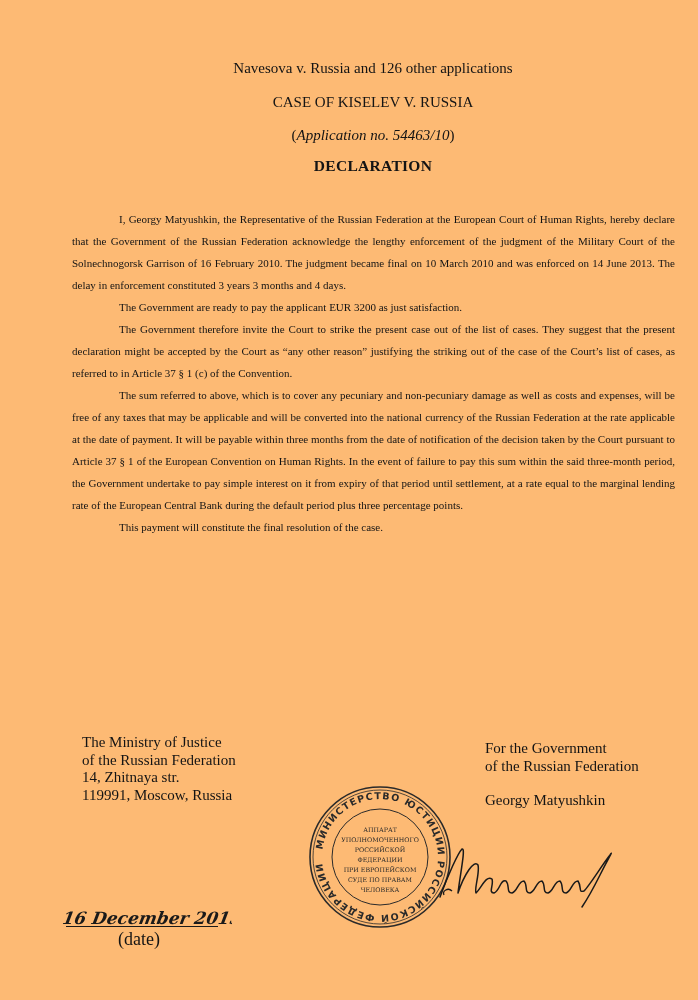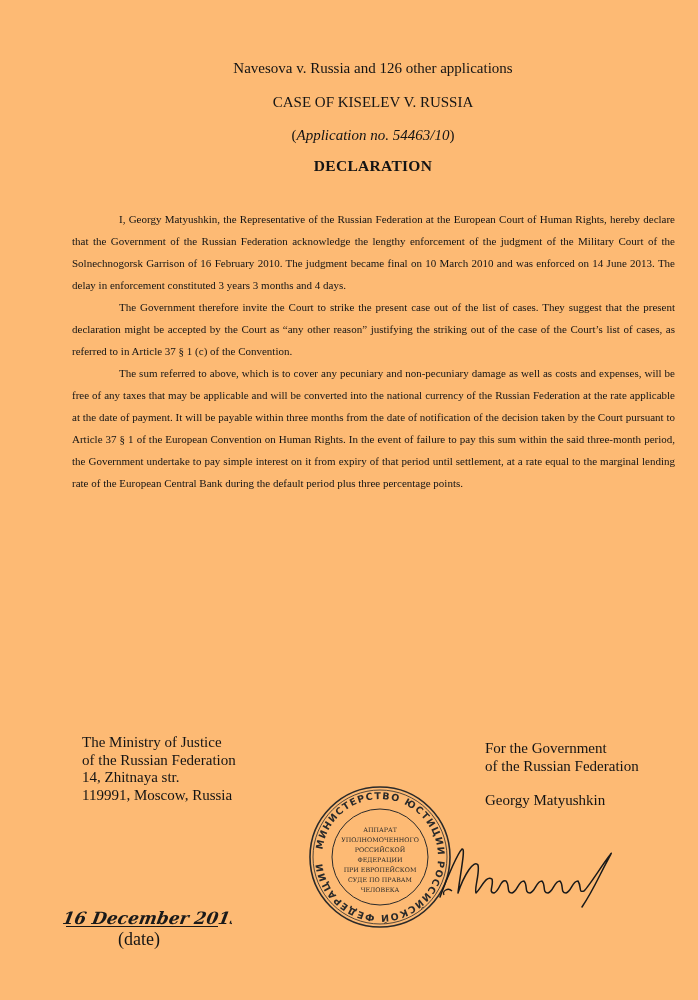--- a/index.html
+++ b/index.html
@@ -110,22 +110,24 @@
 
 <div class="page">
 
   <div class="center-line heading-1">Navesova v. Russia and 126 other applications</div>
   <div class="center-line heading-2">CASE OF KISELEV V. RUSSIA</div>
   <div class="center-line heading-3"><span>(</span><span class="app-label">Application no. 54463/10</span><span>)</span></div>
   <div class="center-line heading-4">DECLARATION</div>
 
   <div class="body-text">
     <p>I, Georgy Matyushkin, the Representative of the Russian Federation at the European Court of Human Rights, hereby declare that the Government of the Russian Federation acknowledge the lengthy enforcement of the judgment of the Military Court of the Solnechnogorsk Garrison of 16 February 2010. The judgment became final on 10 March 2010 and was enforced on 14 June 2013. The delay in enforcement constituted 3 years 3 months and 4 days.</p>
+    <p>The Government are ready to pay the applicant EUR 3200 as just satisfaction.</p>
     <p>The Government therefore invite the Court to strike the present case out of the list of cases. They suggest that the present declaration might be accepted by the Court as “any other reason” justifying the striking out of the case of the Court’s list of cases, as referred to in Article 37 § 1 (c) of the Convention.</p>
     <p>The sum referred to above, which is to cover any pecuniary and non-pecuniary damage as well as costs and expenses, will be free of any taxes that may be applicable and will be converted into the national currency of the Russian Federation at the rate applicable at the date of payment. It will be payable within three months from the date of notification of the decision taken by the Court pursuant to Article 37 § 1 of the European Convention on Human Rights. In the event of failure to pay this sum within the said three-month period, the Government undertake to pay simple interest on it from expiry of that period until settlement, at a rate equal to the marginal lending rate of the European Central Bank during the default period plus three percentage points.</p>
+    <p>This payment will constitute the final resolution of the case.</p>
   </div>
 
   <div class="address">
     <div>The Ministry of Justice</div>
     <div>of the Russian Federation</div>
     <div>14, Zhitnaya str.</div>
     <div>119991, Moscow, Russia</div>
   </div>
 
   <div class="gov-block">

